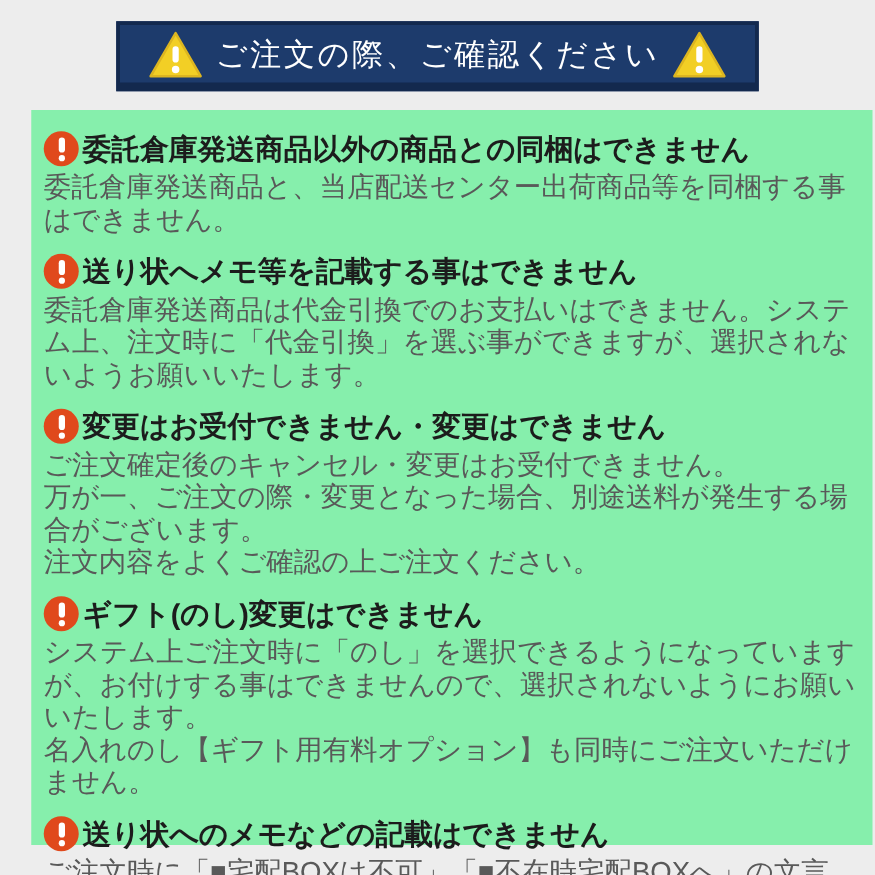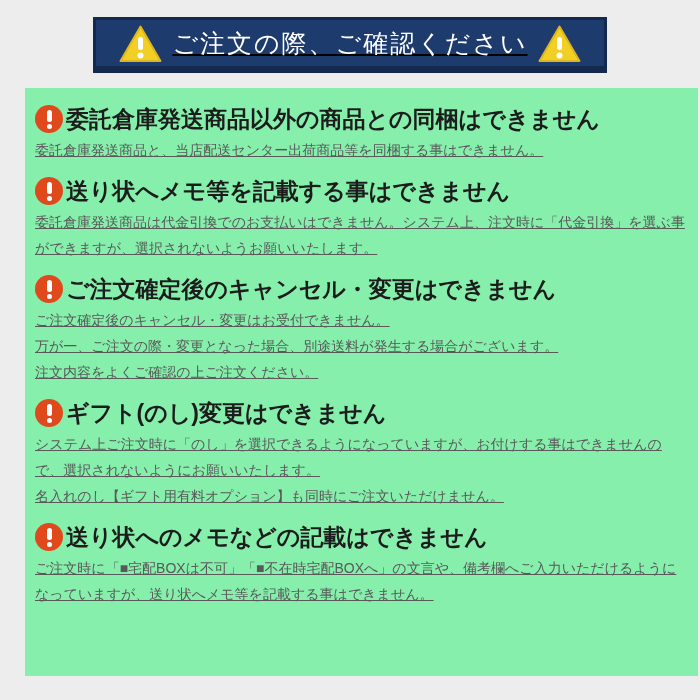--- a/index.html
+++ b/index.html
@@ -16,21 +16,20 @@
     position: relative;
     width: 508px;
     height: 46px;
     margin: 17px auto 0 auto;
     background: #1d3b6c;
     border: 3px solid #13294e;
     border-bottom-width: 7px;
     display: flex;
     align-items: center;
     justify-content: center;
-    text-decoration: underline;
   }
   .banner-title {
     color: #ffffff;
     font-size: 25px;
     letter-spacing: 2px;
     font-weight: 500;
     white-space: nowrap;
   }
   .tri {
     position: absolute;
@@ -84,25 +83,24 @@
     content: "";
     position: absolute;
     left: 50%; bottom: 4px;
     width: 5px; height: 5px;
     margin-left: -2.5px;
     border-radius: 50%;
     background: #ffffff;
   }
   .body-text {
     margin-top: 3px;
-    font-size: 14px;
+    font-size: 22px;
     line-height: 26px;
     color: #595959;
     white-space: pre-line;
-    text-decoration: underline;
   }
   .body-text:empty { display: none; }
 </style>
 </head>
 <body>
 
 <div class="banner">
   <svg class="tri tri-left" viewBox="0 0 45 40">
     <polygon points="22.5,2.5 42.5,37 2.5,37" fill="#f2cf25" stroke="#dcb520" stroke-width="2" stroke-linejoin="round"></polygon>
     <rect x="20" y="13" width="5" height="13" rx="2.5" fill="#ffffff"></rect>
@@ -130,21 +128,21 @@
     <div class="heading-row">
       <span class="alert-icon"></span>
       <span>送り状へメモ等を記載する事はできません</span>
     </div>
     <div class="body-text">委託倉庫発送商品は代金引換でのお支払いはできません。システム上、注文時に「代金引換」を選ぶ事ができますが、選択されないようお願いいたします。</div>
   </div>
 
   <div class="section">
     <div class="heading-row">
       <span class="alert-icon"></span>
-      <span>ご注文確定後のキャンセル・変更はできません</span>
+      <span>変更はお受付できません・変更はできません</span>
     </div>
     <div class="body-text">ご注文確定後のキャンセル・変更はお受付できません。
 万が一、ご注文の際・変更となった場合、別途送料が発生する場合がございます。
 注文内容をよくご確認の上ご注文ください。</div>
   </div>
 
   <div class="section">
     <div class="heading-row">
       <span class="alert-icon"></span>
       <span>ギフト(のし)変更はできません</span>

